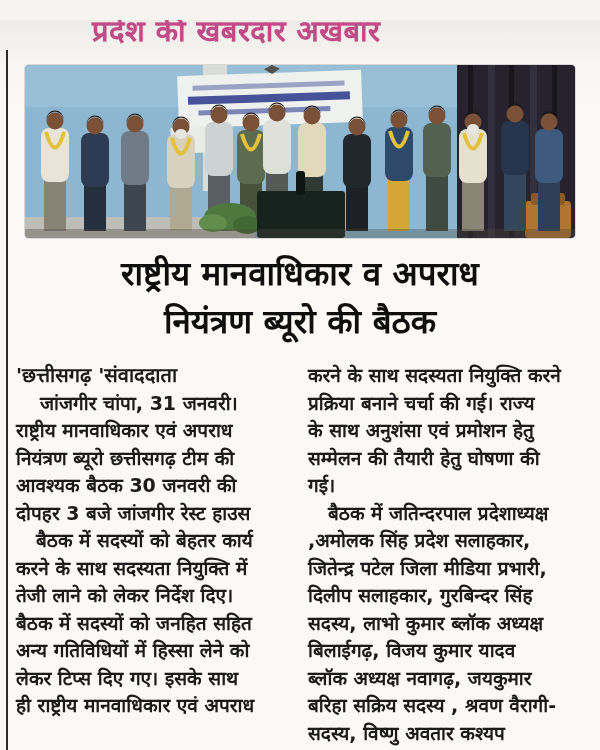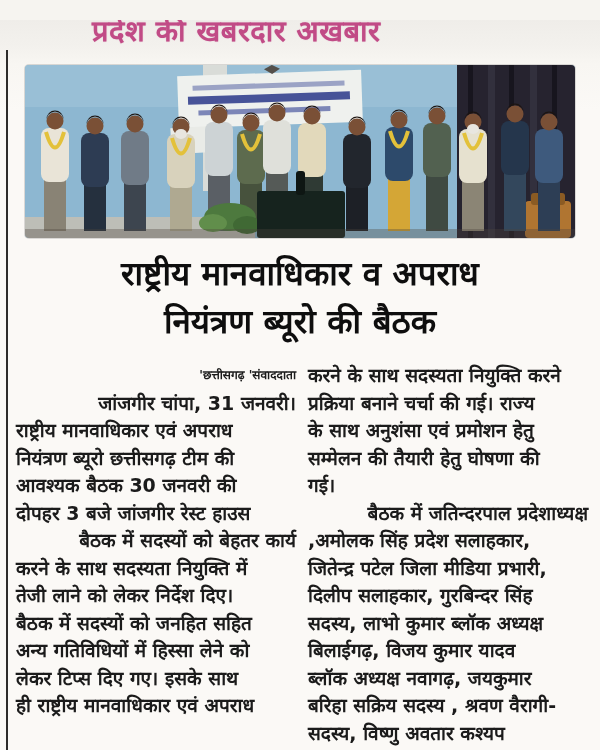--- a/index.html
+++ b/index.html
@@ -44,24 +44,24 @@
   .cols{
     position:absolute;top:342px;left:16px;width:572px;
     display:flex;gap:12px;color:#1b1b1b;
   }
   .col{
     width:280px;flex:0 0 280px;
     font-size:19px;line-height:27.5px;font-weight:600;
     letter-spacing:0;
   }
   .col .line,.col div{white-space:nowrap;overflow:visible;}
-  .byline{text-align:right;font-weight:700;font-size:12px;}
-  .dateline{text-indent:24px;font-weight:700;text-align:right;}
+  .byline{text-align:left;font-weight:700;font-size:20px;}
+  .dateline{text-indent:24px;font-weight:700;}
   .para{margin:0;}
-  .para.indent-first > div:first-child{text-indent:20px;text-align:right;}
+  .para.indent-first > div:first-child{text-indent:20px;}
   
   .bottom-cutoff{
     position:absolute;left:18px;bottom:0;width:566px;height:6px;opacity:.5;
     background:
       repeating-linear-gradient(90deg,#4a4a4a 0 26px,transparent 26px 34px,#4a4a4a 34px 72px,transparent 72px 84px);
   }
 </style>
 </head>
 <body>
 

